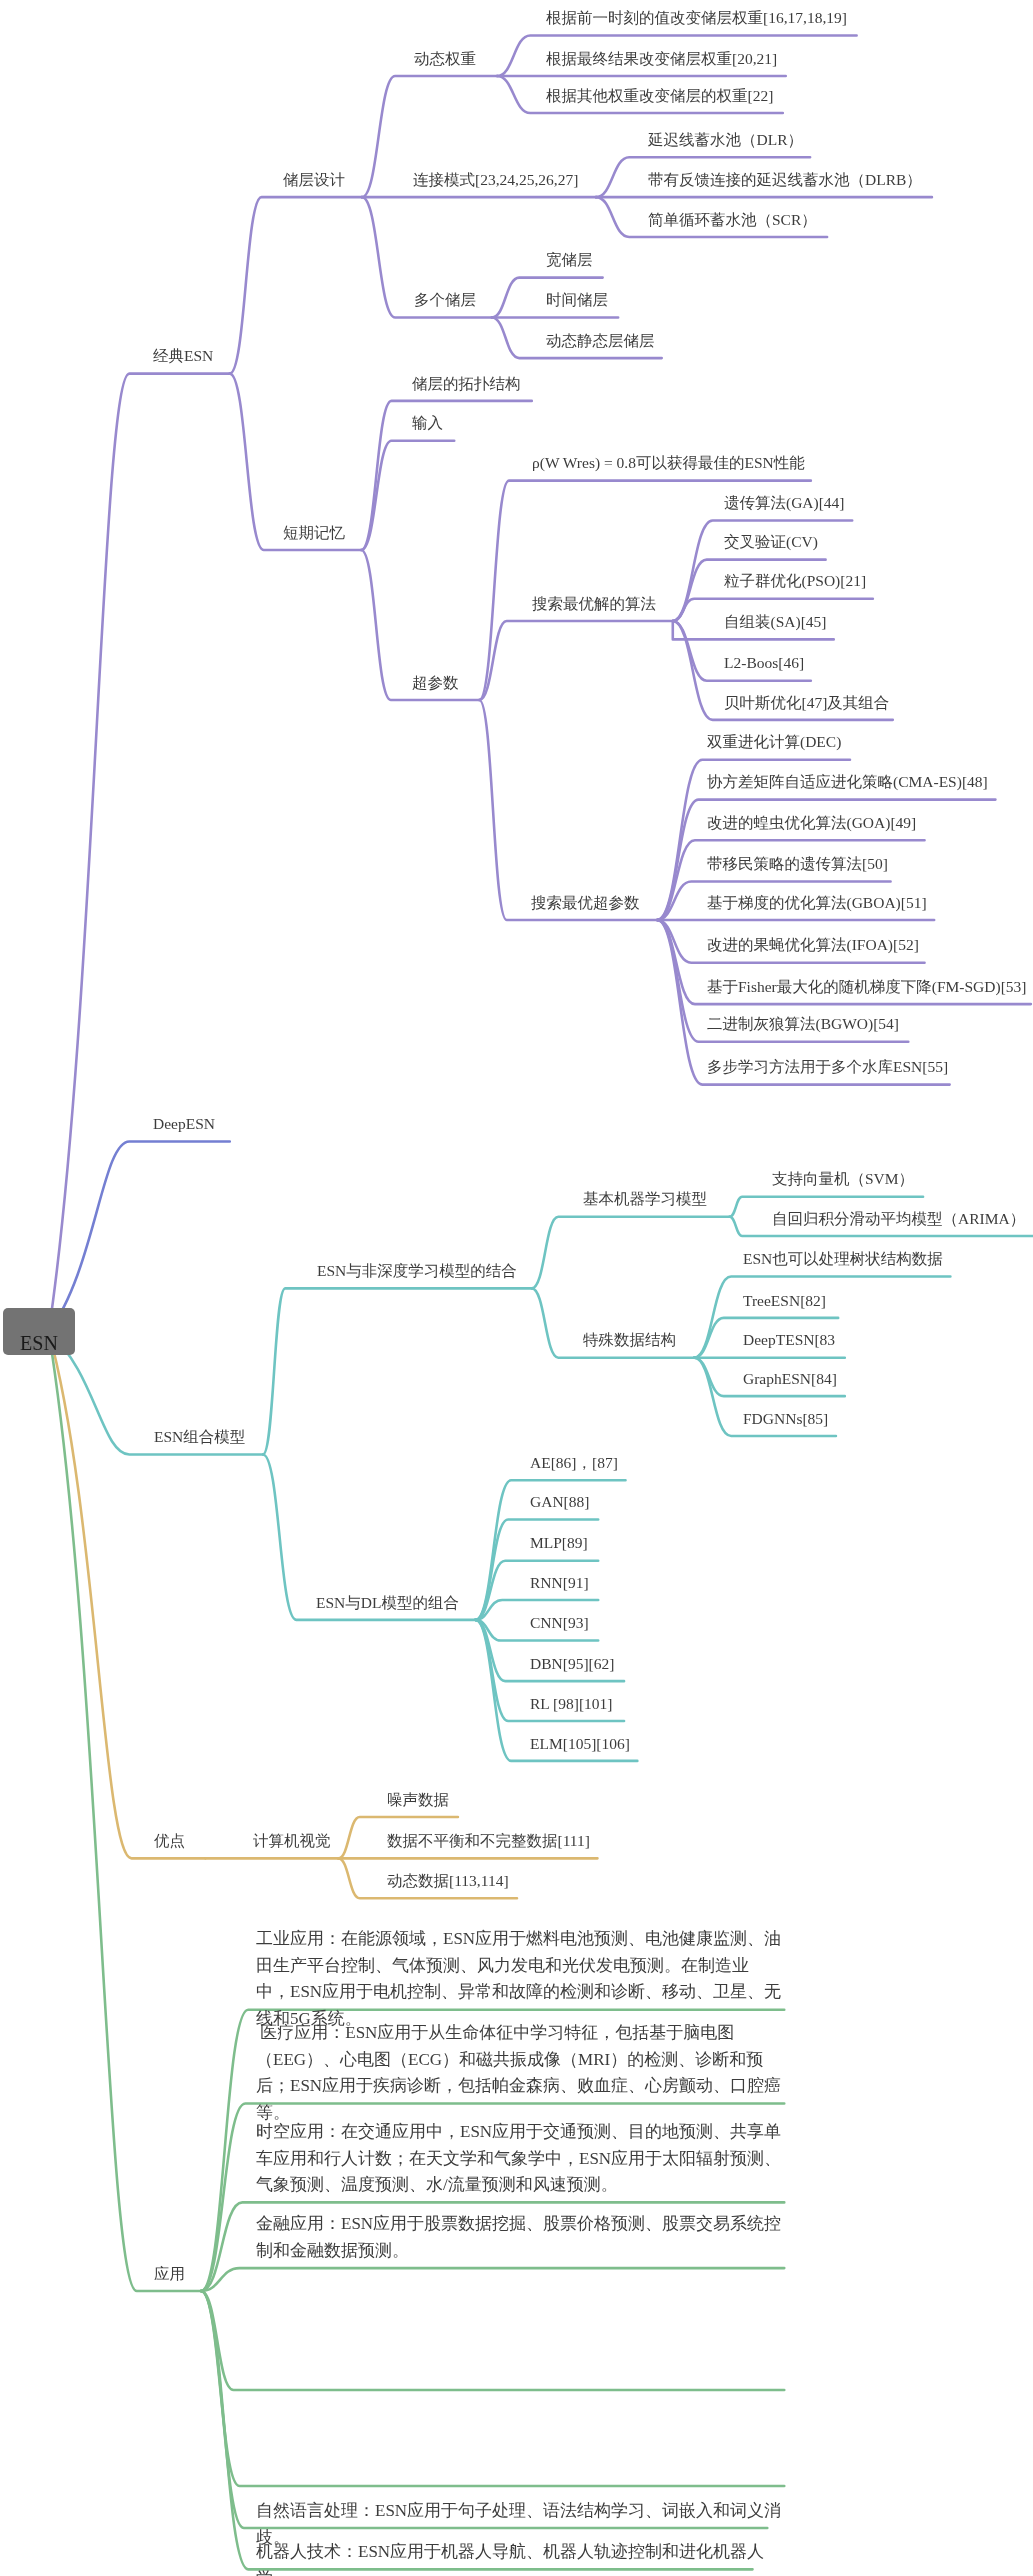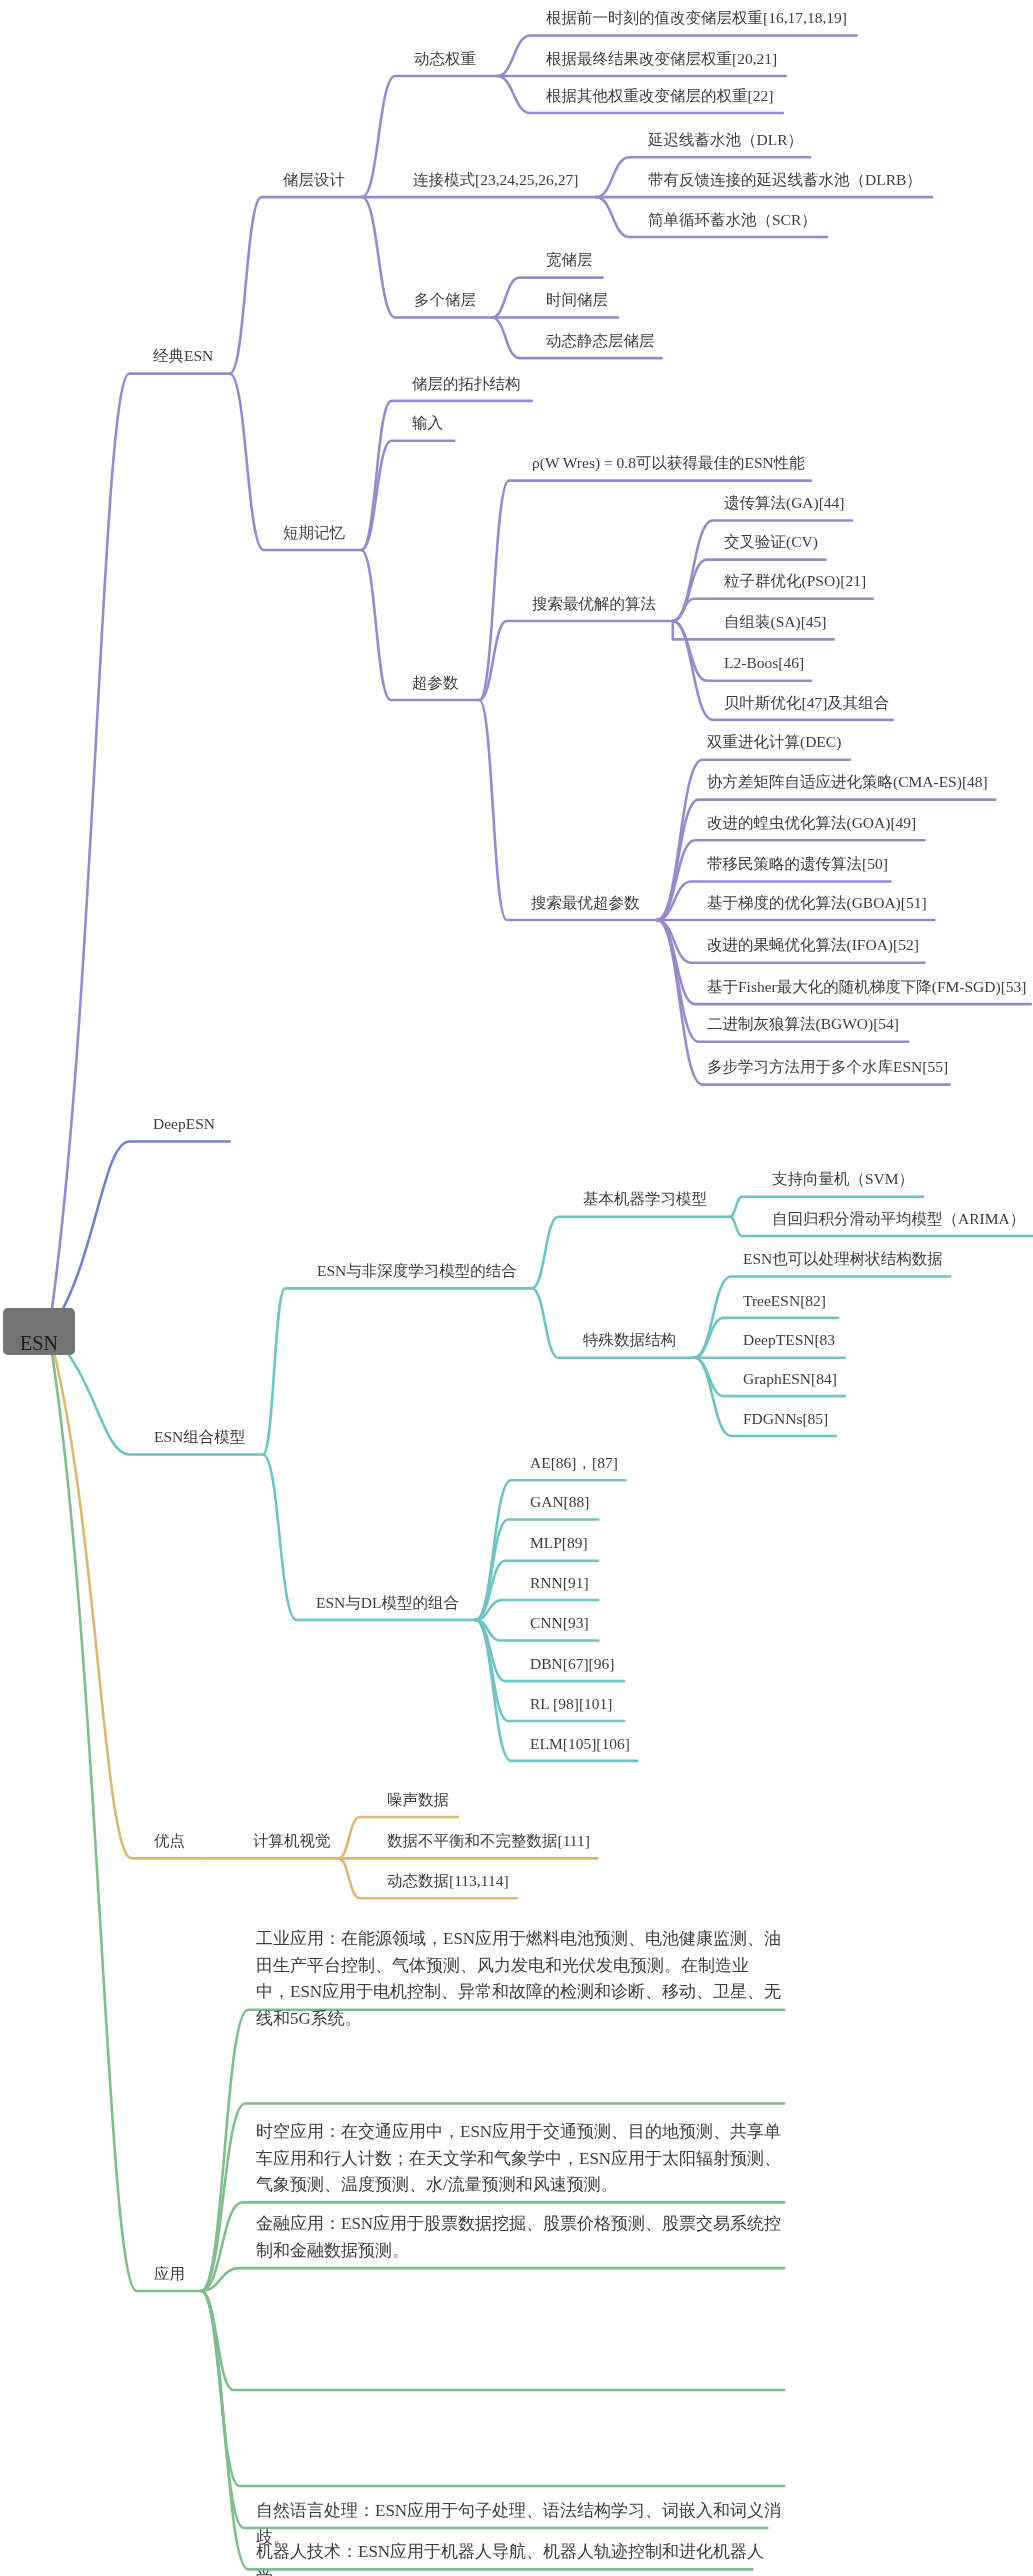--- a/index.html
+++ b/index.html
@@ -144,28 +144,29 @@
 <div class="nd" style="left:743px;top:1291px">TreeESN[82]</div>
 <div class="nd" style="left:743px;top:1330px">DeepTESN[83</div>
 <div class="nd" style="left:743px;top:1369px">GraphESN[84]</div>
 <div class="nd" style="left:743px;top:1409px">FDGNNs[85]</div>
 <div class="nd" style="left:316px;top:1593px">ESN与DL模型的组合</div>
 <div class="nd" style="left:530px;top:1453px">AE[86]，[87]</div>
 <div class="nd" style="left:530px;top:1492px">GAN[88]</div>
 <div class="nd" style="left:530px;top:1533px">MLP[89]</div>
 <div class="nd" style="left:530px;top:1573px">RNN[91]</div>
 <div class="nd" style="left:530px;top:1613px">CNN[93]</div>
-<div class="nd" style="left:530px;top:1654px">DBN[67][96]</div>
+<div class="nd" style="left:530px;top:1654px">DBN[95][62]</div>
 <div class="nd" style="left:530px;top:1694px">RL [98][101]</div>
 <div class="nd" style="left:530px;top:1734px">ELM[105][106]</div>
 <div class="nd" style="left:154px;top:1831px">优点</div>
 <div class="nd" style="left:253px;top:1831px">计算机视觉</div>
 <div class="nd" style="left:387px;top:1790px">噪声数据</div>
 <div class="nd" style="left:387px;top:1831px">数据不平衡和不完整数据[111]</div>
 <div class="nd" style="left:387px;top:1871px">动态数据[113,114]</div>
 <div class="nd" style="left:154px;top:2264px">应用</div>
 <div class="para" style="left:256px;top:1926px;width:526px">工业应用：在能源领域，ESN应用于燃料电池预测、电池健康监测、油田生产平台控制、气体预测、风力发电和光伏发电预测。在制造业中，ESN应用于电机控制、异常和故障的检测和诊断、移动、卫星、无线和5G系统。</div>
+<div class="para" style="left:256px;top:2020px;width:526px"> 医疗应用：ESN应用于从生命体征中学习特征，包括基于脑电图（EEG）、心电图（ECG）和磁共振成像（MRI）的检测、诊断和预后；ESN应用于疾病诊断，包括帕金森病、败血症、心房颤动、口腔癌等。</div>
 <div class="para" style="left:256px;top:2119px;width:526px">时空应用：在交通应用中，ESN应用于交通预测、目的地预测、共享单车应用和行人计数；在天文学和气象学中，ESN应用于太阳辐射预测、气象预测、温度预测、水/流量预测和风速预测。</div>
 <div class="para" style="left:256px;top:2211px;width:526px">金融应用：ESN应用于股票数据挖掘、股票价格预测、股票交易系统控制和金融数据预测。</div>
 <div class="para" style="left:256px;top:2498px;width:526px">自然语言处理：ESN应用于句子处理、语法结构学习、词嵌入和词义消歧。</div>
 <div class="para" style="left:256px;top:2539px;width:526px">机器人技术：ESN应用于机器人导航、机器人轨迹控制和进化机器人学。</div>
 </div>
 
 
 </body></html>

